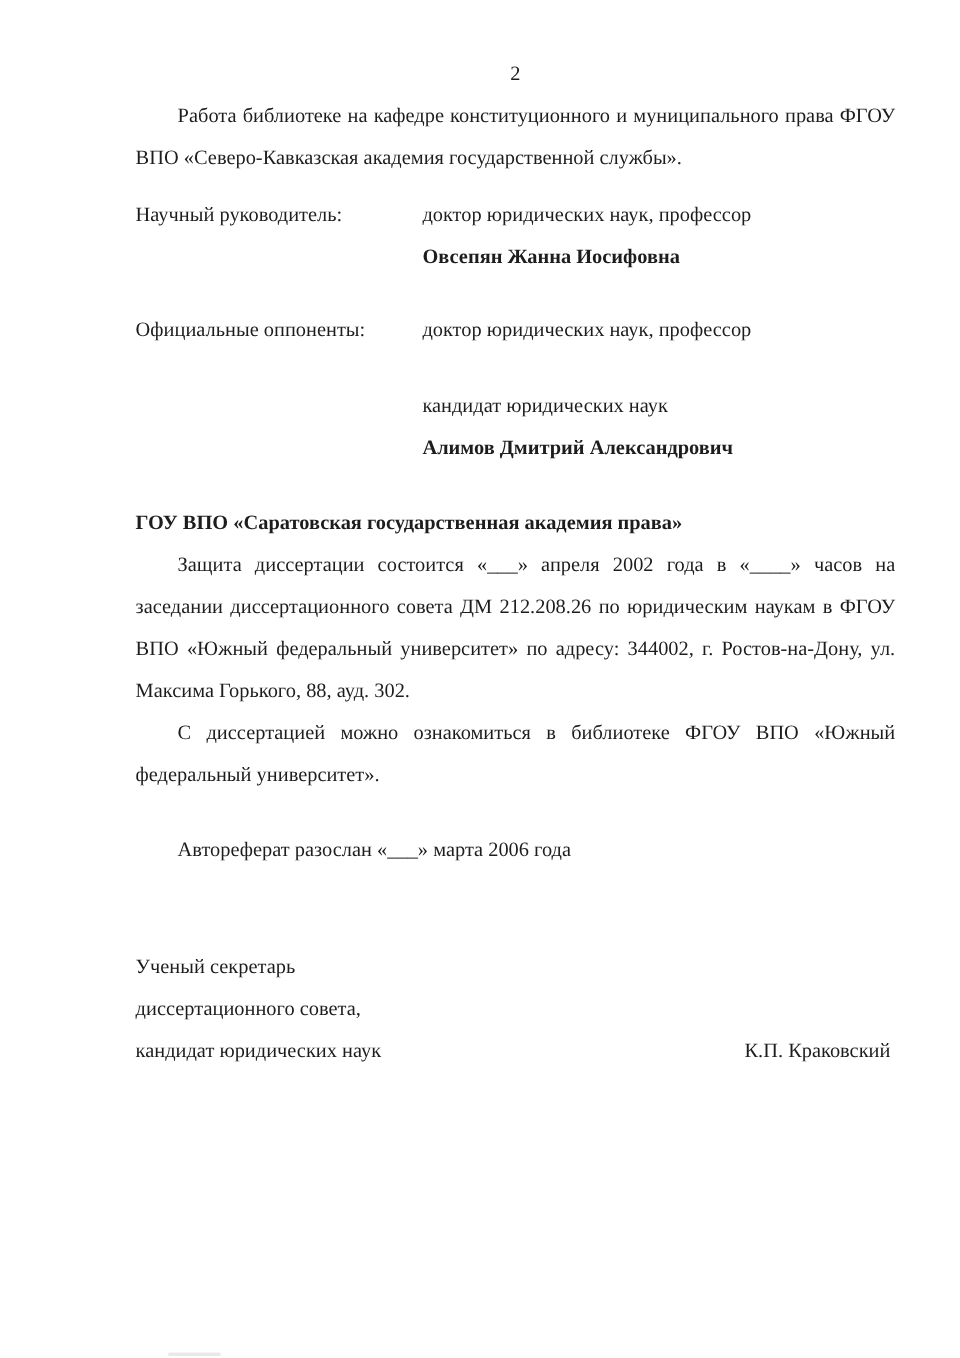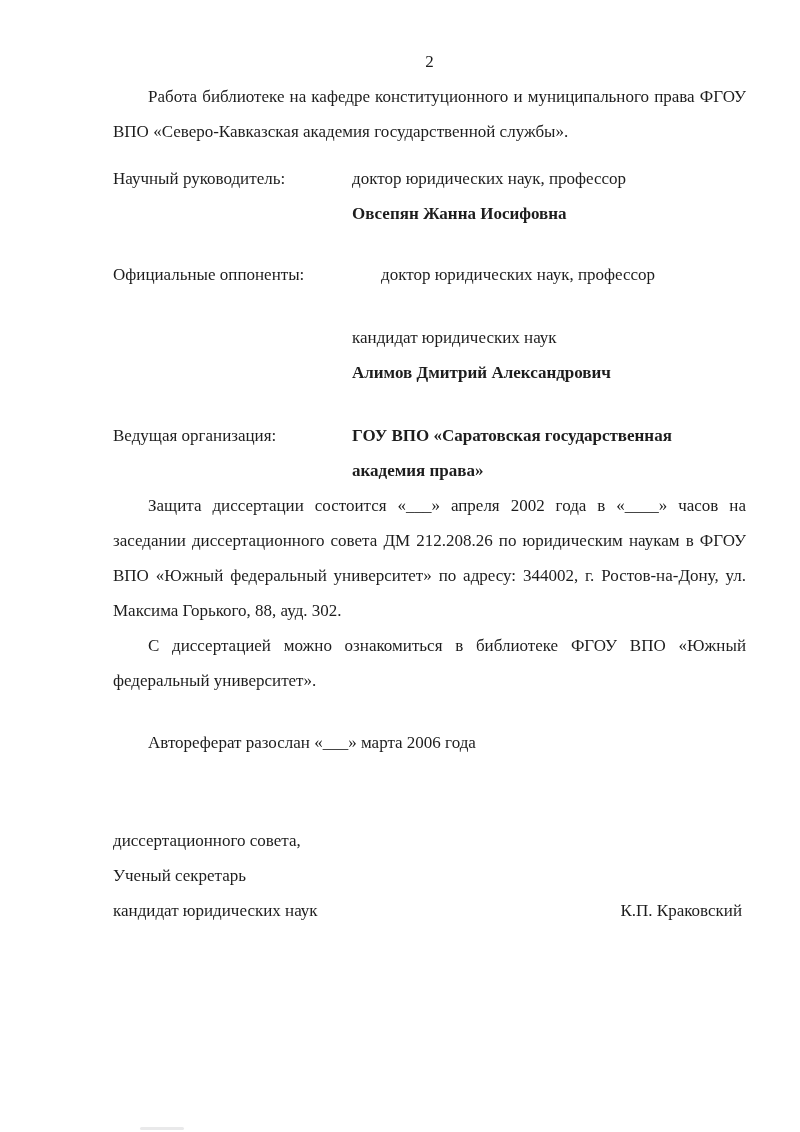--- a/index.html
+++ b/index.html
@@ -40,21 +40,21 @@
     align-items: flex-start;
   }
   .row .label {
     width: 239px;
     flex-shrink: 0;
   }
   .row .value {
     flex: 1;
   }
   .row-supervisor { margin-top: 12px; }
-  .row-opponent1  { margin-top: 26px; gap: 29px; }
+  .row-opponent1  { margin-top: 26px; }
   .row-opponent2  { margin-top: 28px; }
   .row-leading    { margin-top: 28px; }
   .bold {
     font-weight: bold;
   }
   .defense  { margin-top: 28px; }
   .library  { margin-top: 23px; }
   .mailed   { margin-top: 27px; text-indent: 35px; margin-bottom: 0; text-align: left; }
   .secretary {
     margin-top: 63px;
@@ -103,33 +103,32 @@
 
   <div class="row row-opponent2">
     <div class="label"></div>
     <div class="value">
       <div>кандидат юридических наук</div>
       <div class="bold">Алимов Дмитрий Александрович</div>
     </div>
   </div>
 
   <div class="row row-leading">
-    <div class="label">Ведущая организация:</div>
     <div class="value bold">ГОУ ВПО «Саратовская государственная академия права»</div>
   </div>
 
   <p class="para defense">Защита диссертации состоится «___» апреля 2002 года  в «____» часов на заседании диссертационного совета ДМ 212.208.26 по юридическим наукам в ФГОУ ВПО «Южный федеральный университет» по адресу: 344002, г. Ростов-на-Дону, ул. Максима Горького, 88, ауд. 302.</p>
 
   <p class="para library">С диссертацией можно ознакомиться в библиотеке ФГОУ ВПО «Южный федеральный университет».</p>
 
   <p class="mailed">Автореферат разослан  «___» марта 2006 года</p>
 
   <div class="secretary">
+    <div>Ученый секретарь</div>
     <div>диссертационного совета,</div>
-    <div>Ученый секретарь</div>
     <div class="sig-last-line">
       <span>кандидат юридических наук</span>
       <span class="sig-name">К.П. Краковский</span>
     </div>
   </div>
 
 </div>
 
 <div class="artifact"></div>
 

